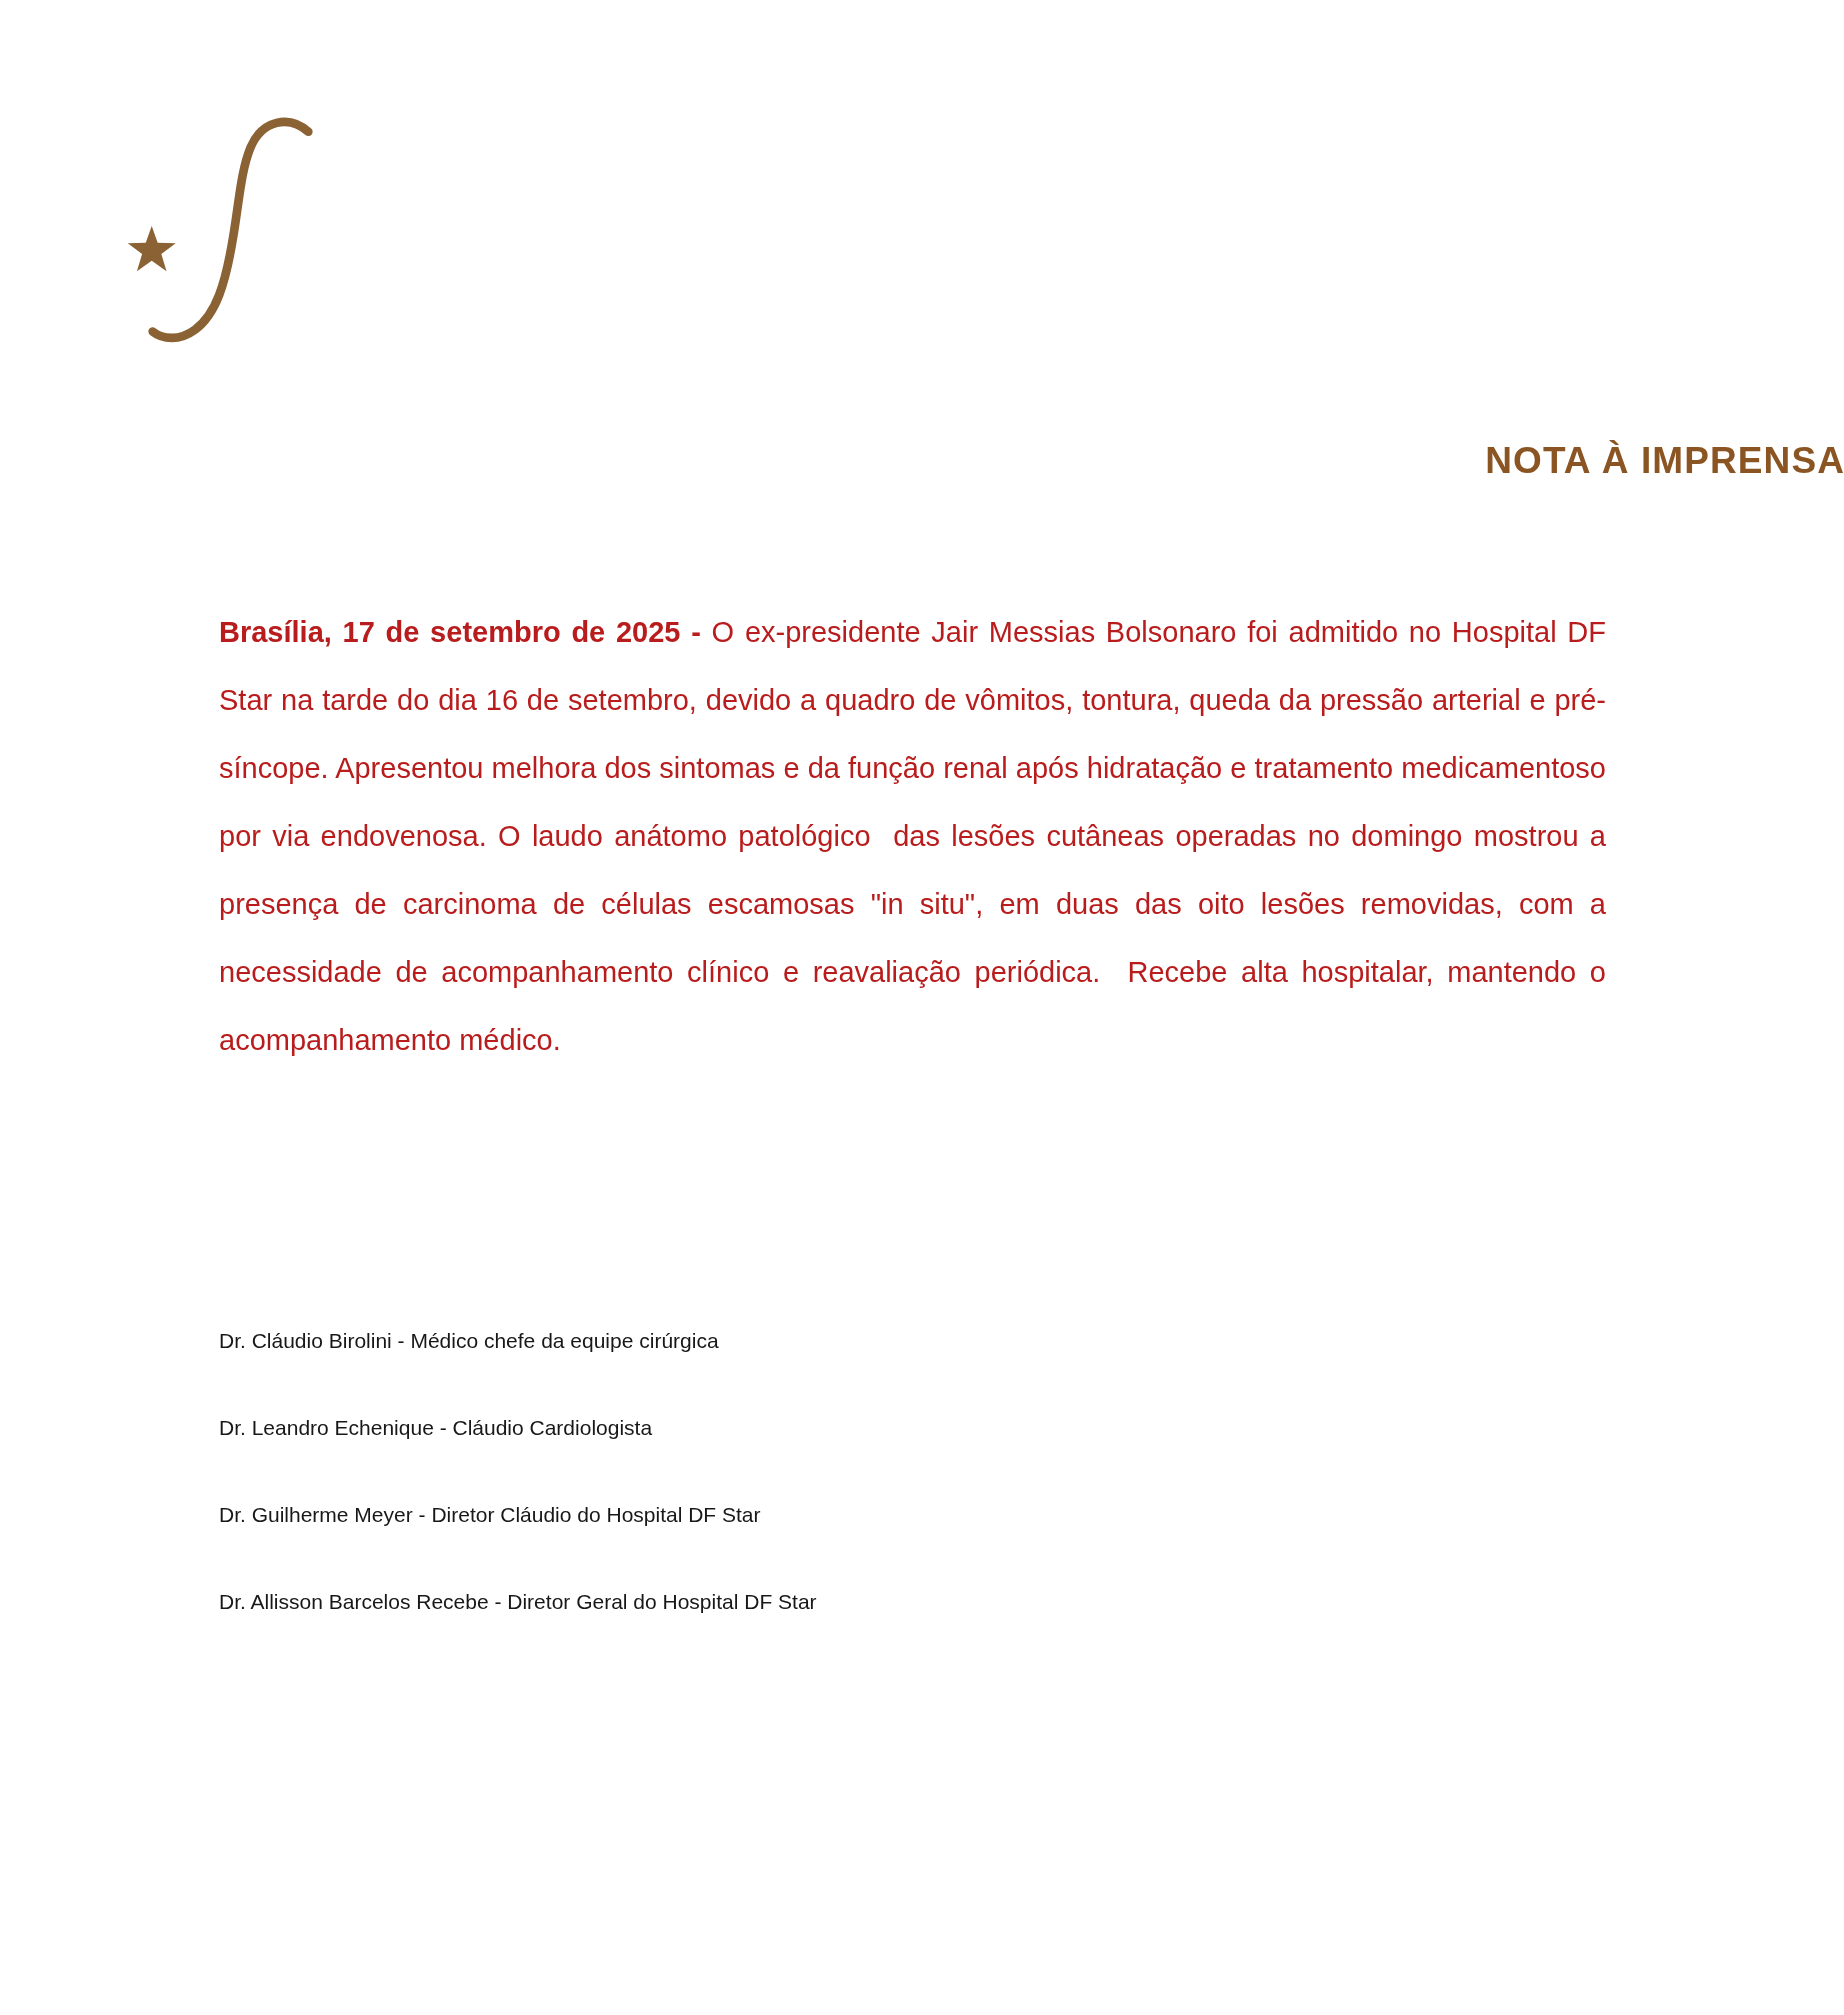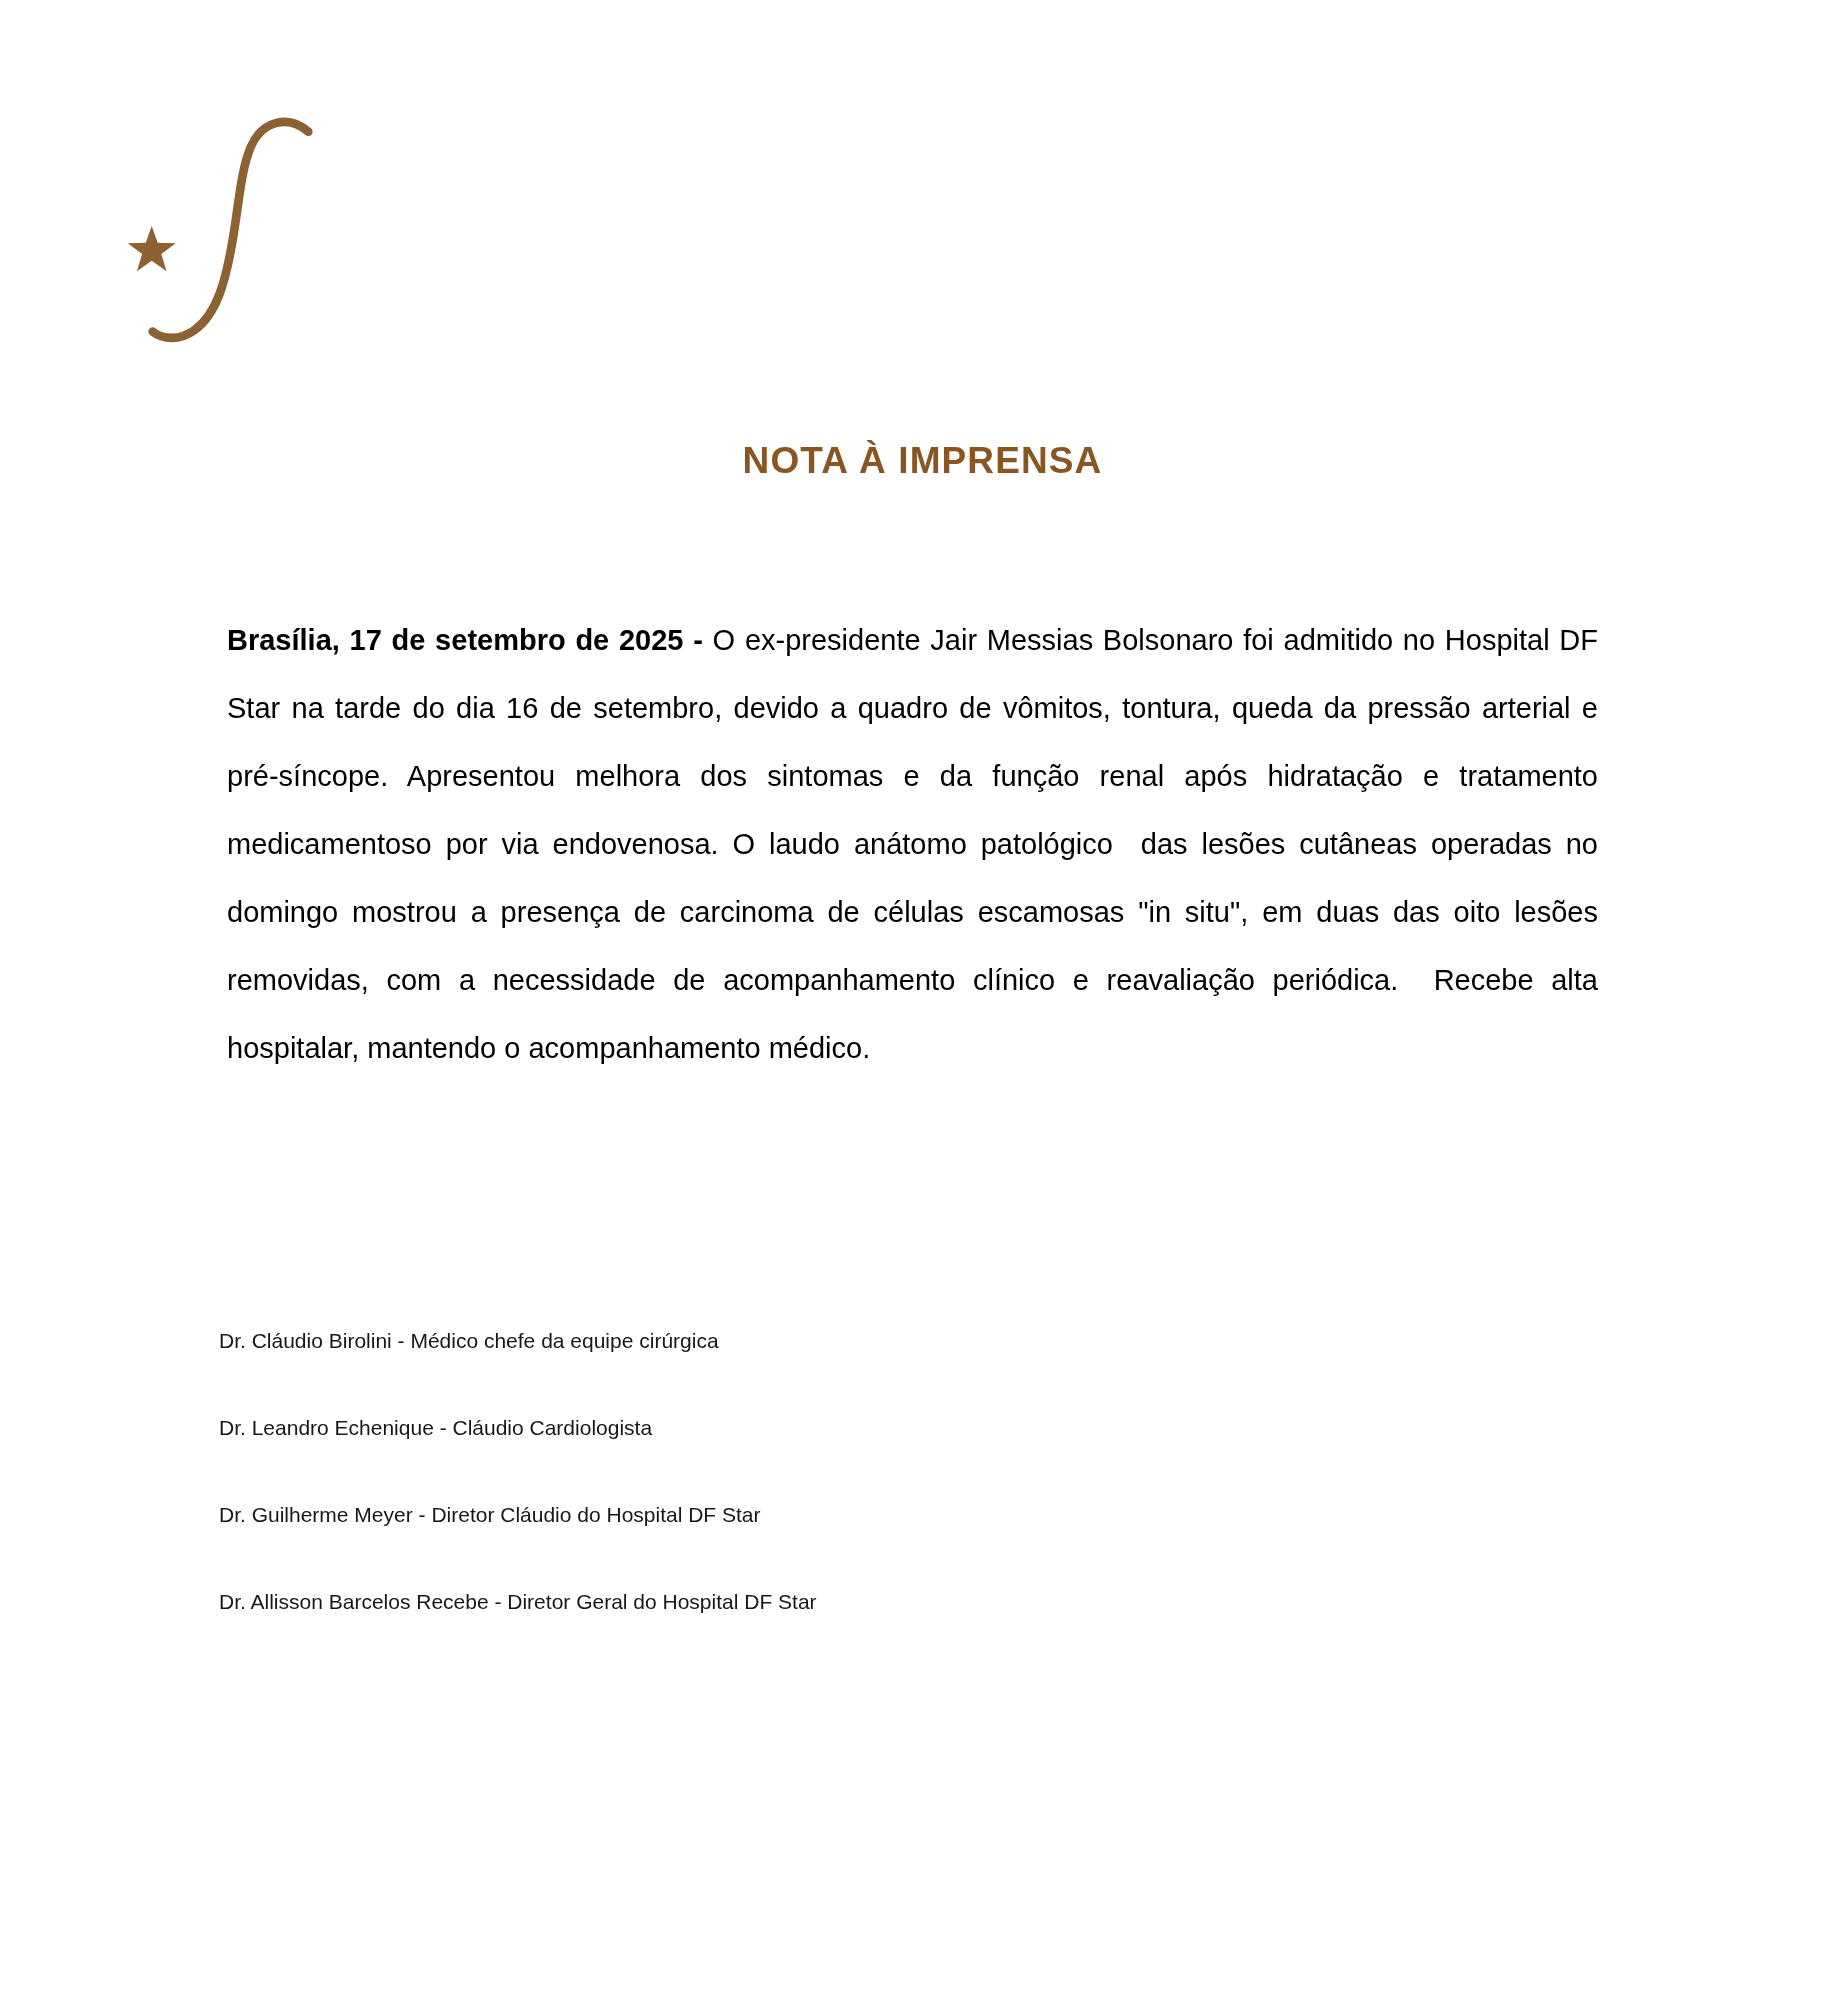--- a/index.html
+++ b/index.html
@@ -36,42 +36,42 @@
     width: 221px;
     height: 269px;
   }
 
   
   .doc-title {
     position: absolute;
     left: 0;
     right: 0;
     top: 415px;
-    text-align: center;
+    text-align: right;
     font-size: 37px;
     font-weight: bold;
     letter-spacing: 1.1px;
     color: #8a5523;
     font-family: "Liberation Sans", sans-serif;
   }
 
   
   .body-block {
     position: absolute;
     left: 219px;
     top: 598px;
     width: 1387px;
   }
   .body-paragraph {
-    margin: 8px;
+    margin: 0;
     text-align: justify;
     text-justify: inter-word;
     font-size: 29px;
     line-height: 68px;
-    color: #000000;
+    color: #b91c1c;
     font-family: "Liberation Sans", sans-serif;
     white-space: pre-wrap;
   }
   .body-paragraph .lead {
     font-weight: bold;
   }
 
   
   .signatures {
     position: absolute;

